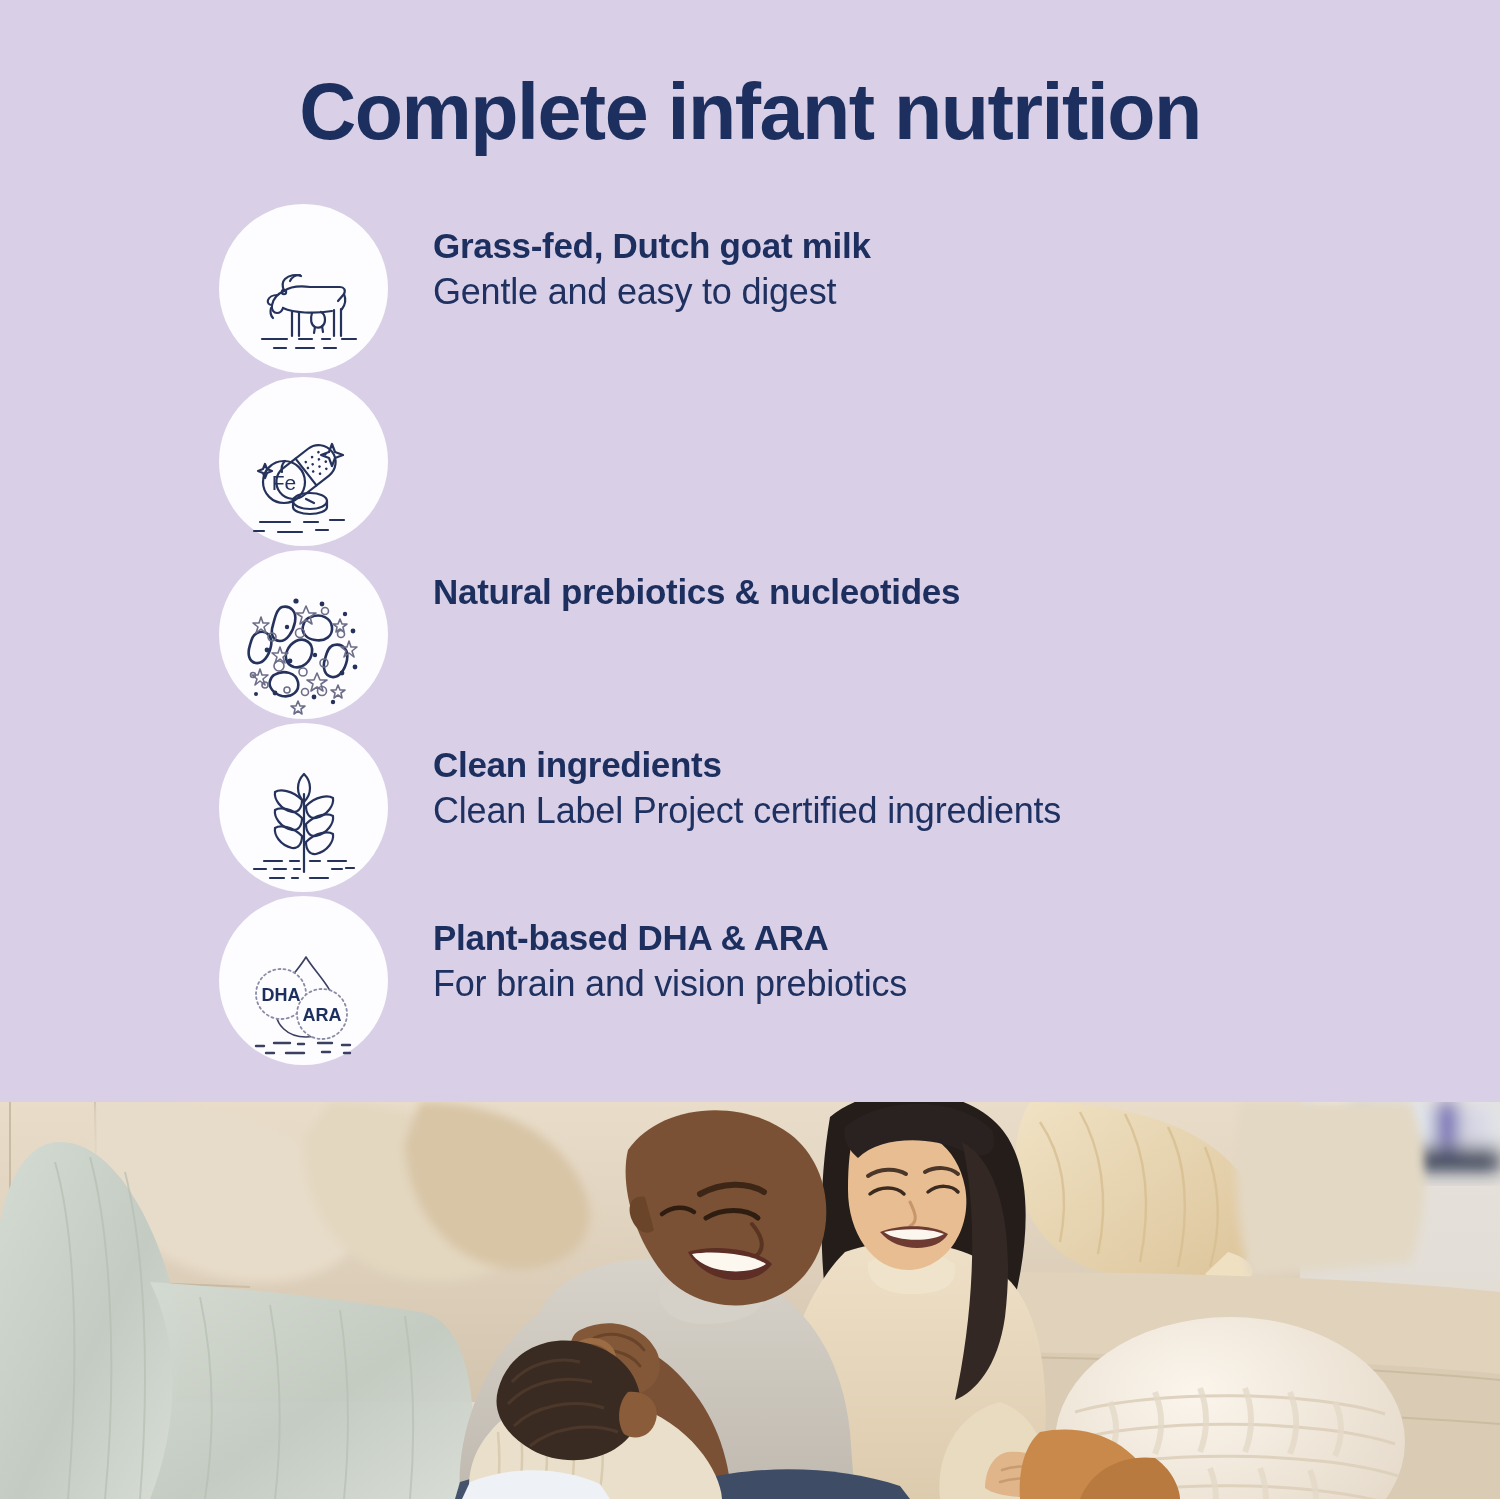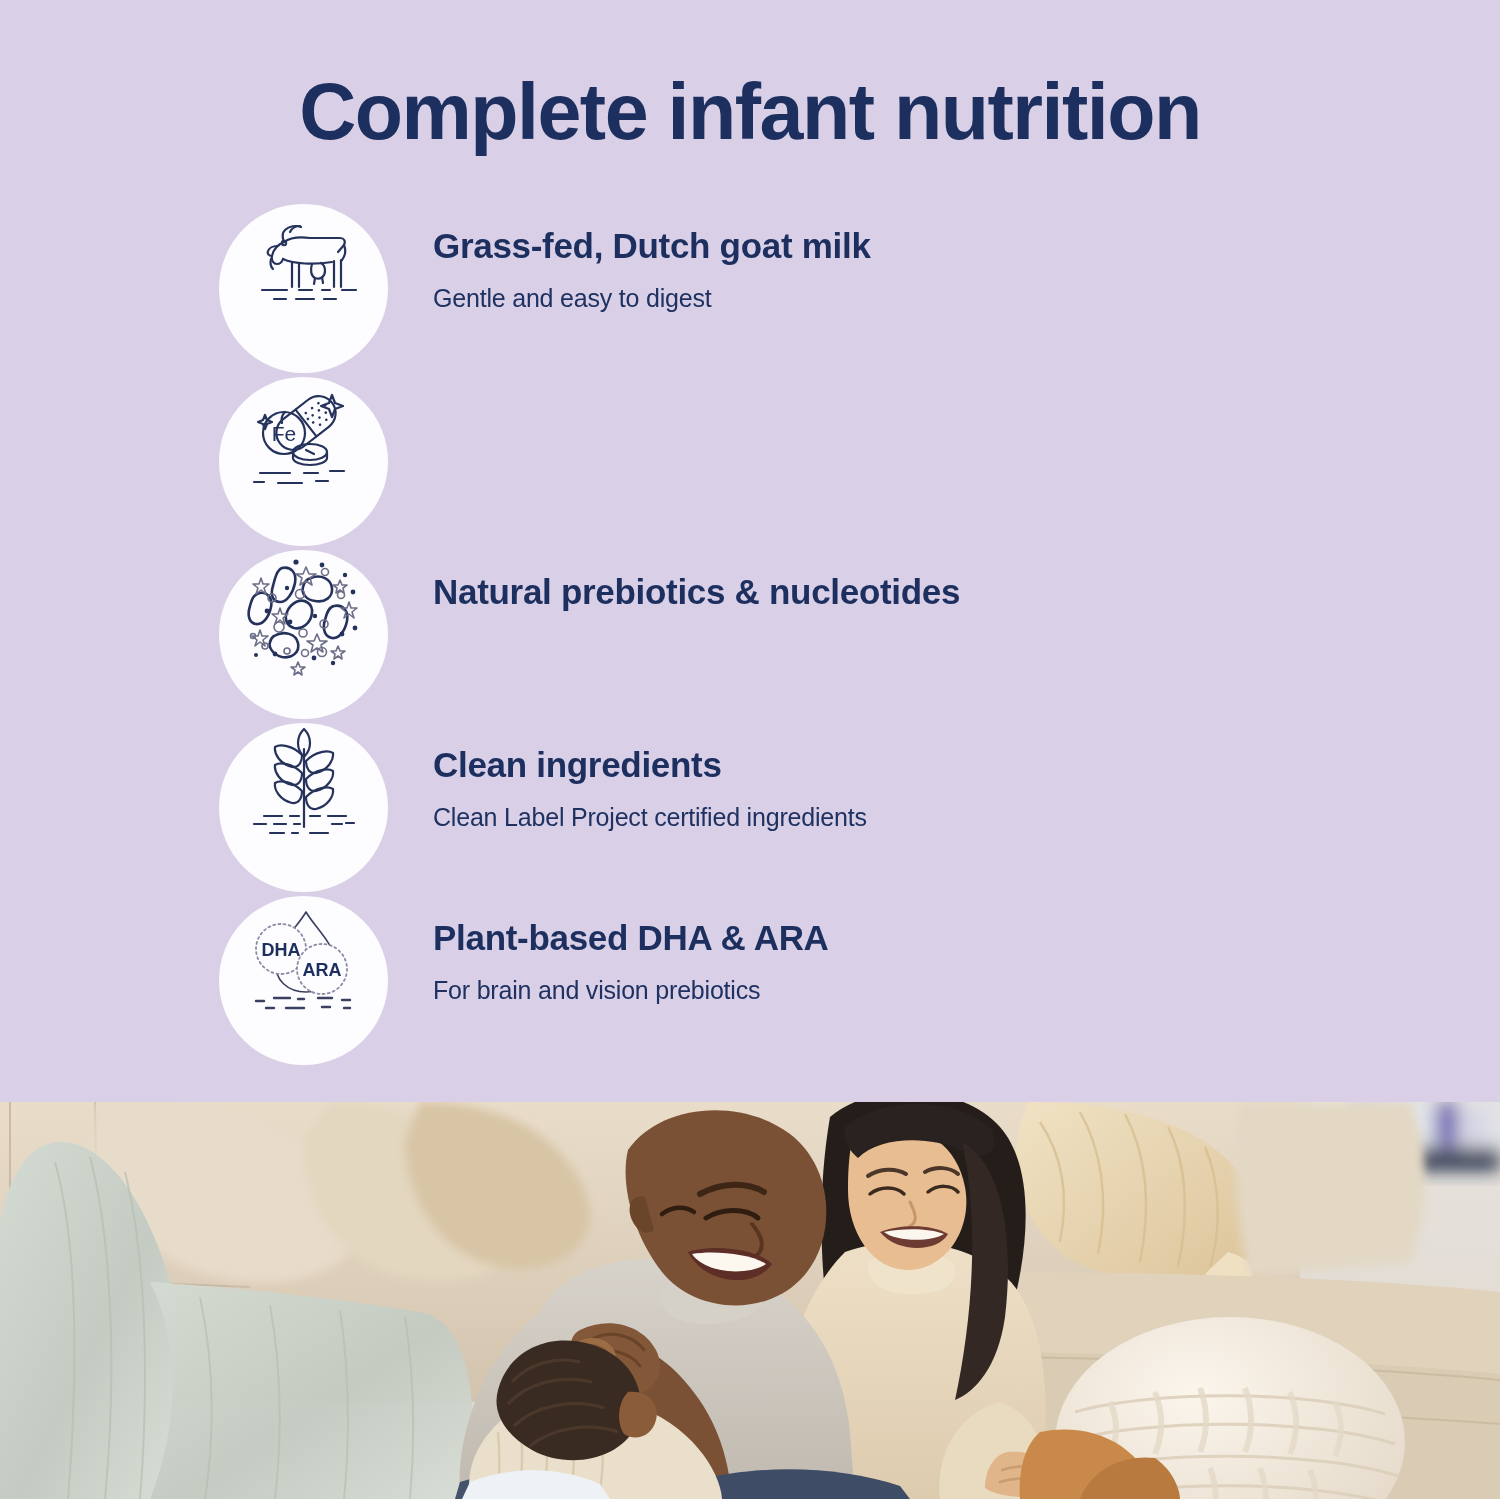--- a/index.html
+++ b/index.html
@@ -64,21 +64,21 @@
 
   .benefit-icon-circle {
     position: absolute;
     left: 219px;
     top: 0;
     width: 169px;
     height: 169px;
     border-radius: 50%;
     background: #fdfcfe;
     display: flex;
-    align-items: flex-start;
+    align-items: flex-end;
     justify-content: center;
   }
   .benefit-icon-circle svg {
     display: block;
   }
 
   .benefit-text {
     position: absolute;
     left: 433px;
     top: 22px;
@@ -88,22 +88,22 @@
   .benefit-title {
     font-size: 35px;
     font-weight: 700;
     color: #1c2f5e;
     letter-spacing: -0.3px;
     line-height: 1.15;
     white-space: nowrap;
   }
 
   .benefit-sub {
-    margin-top: 18px;
-    font-size: 25px;
+    margin-top: 5px;
+    font-size: 36px;
     font-weight: 400;
     color: #1f3160;
     letter-spacing: -0.2px;
     line-height: 1.15;
     white-space: nowrap;
   }
 
   
   #photo {
     position: absolute;

